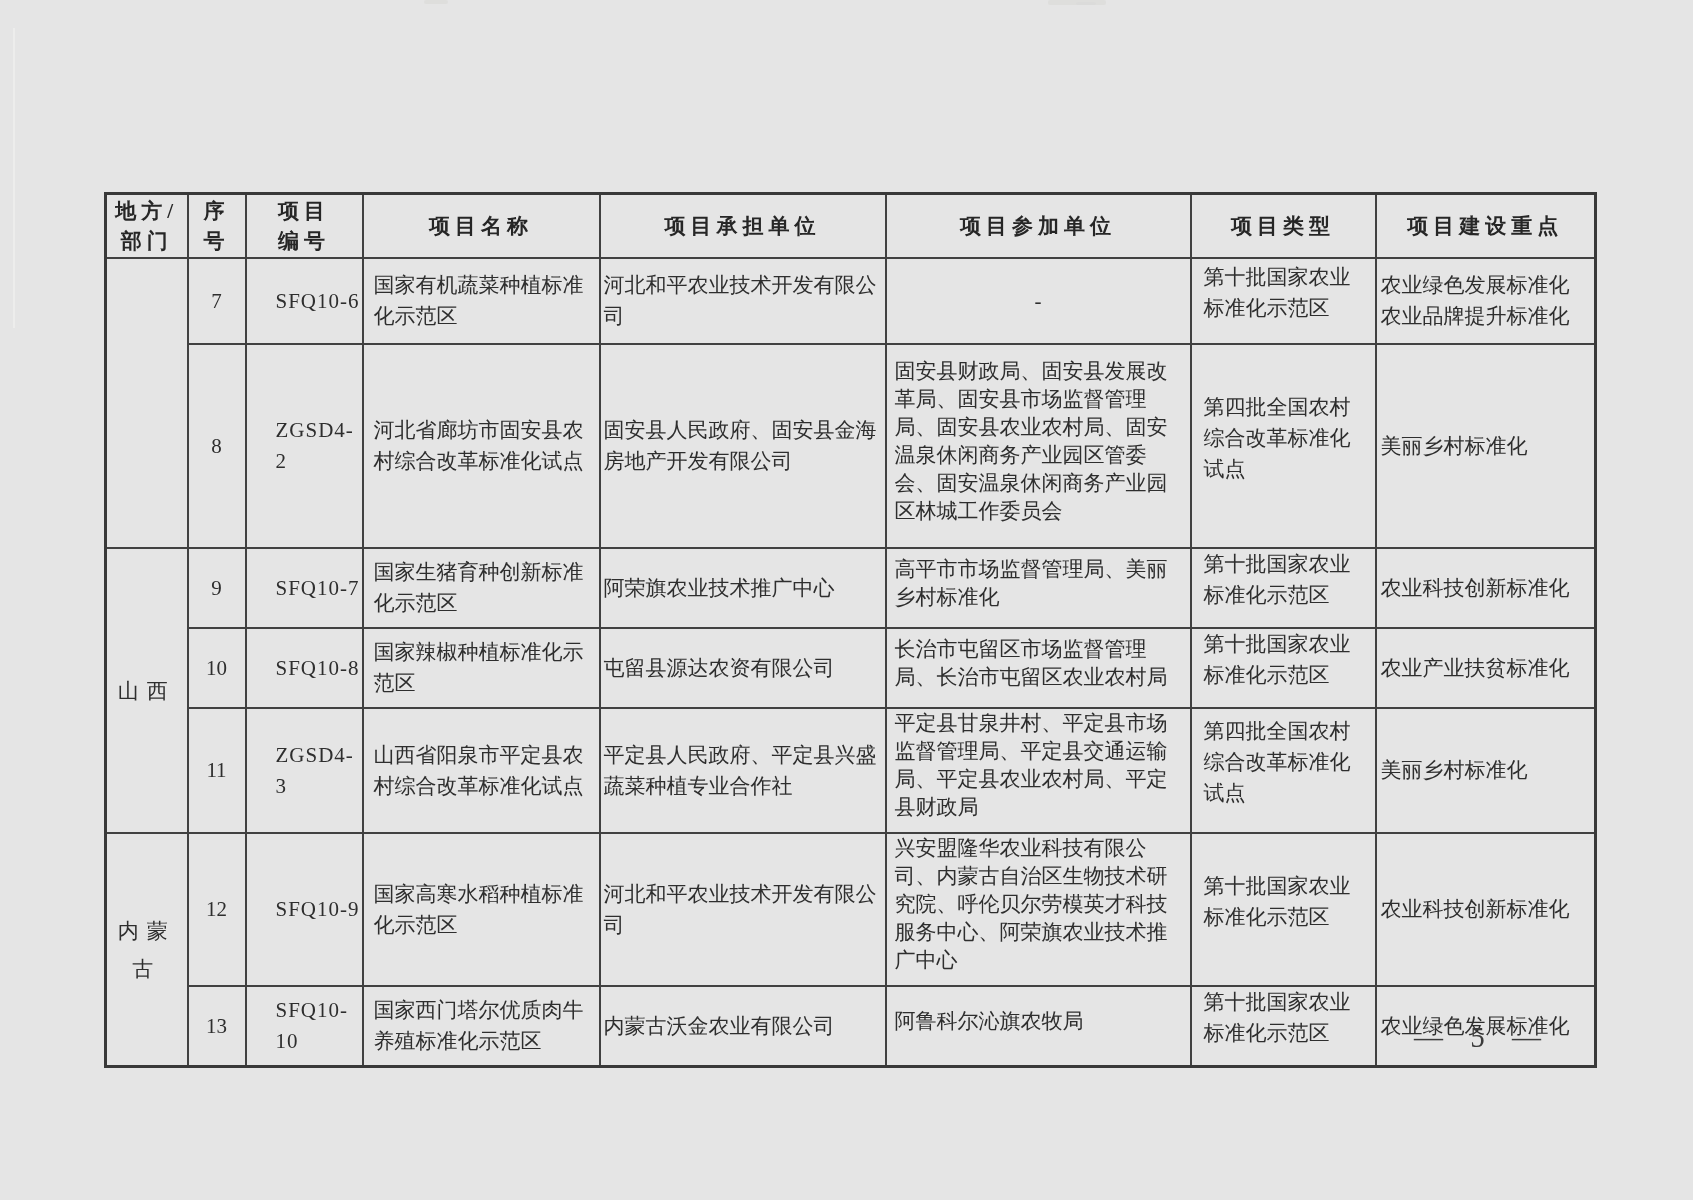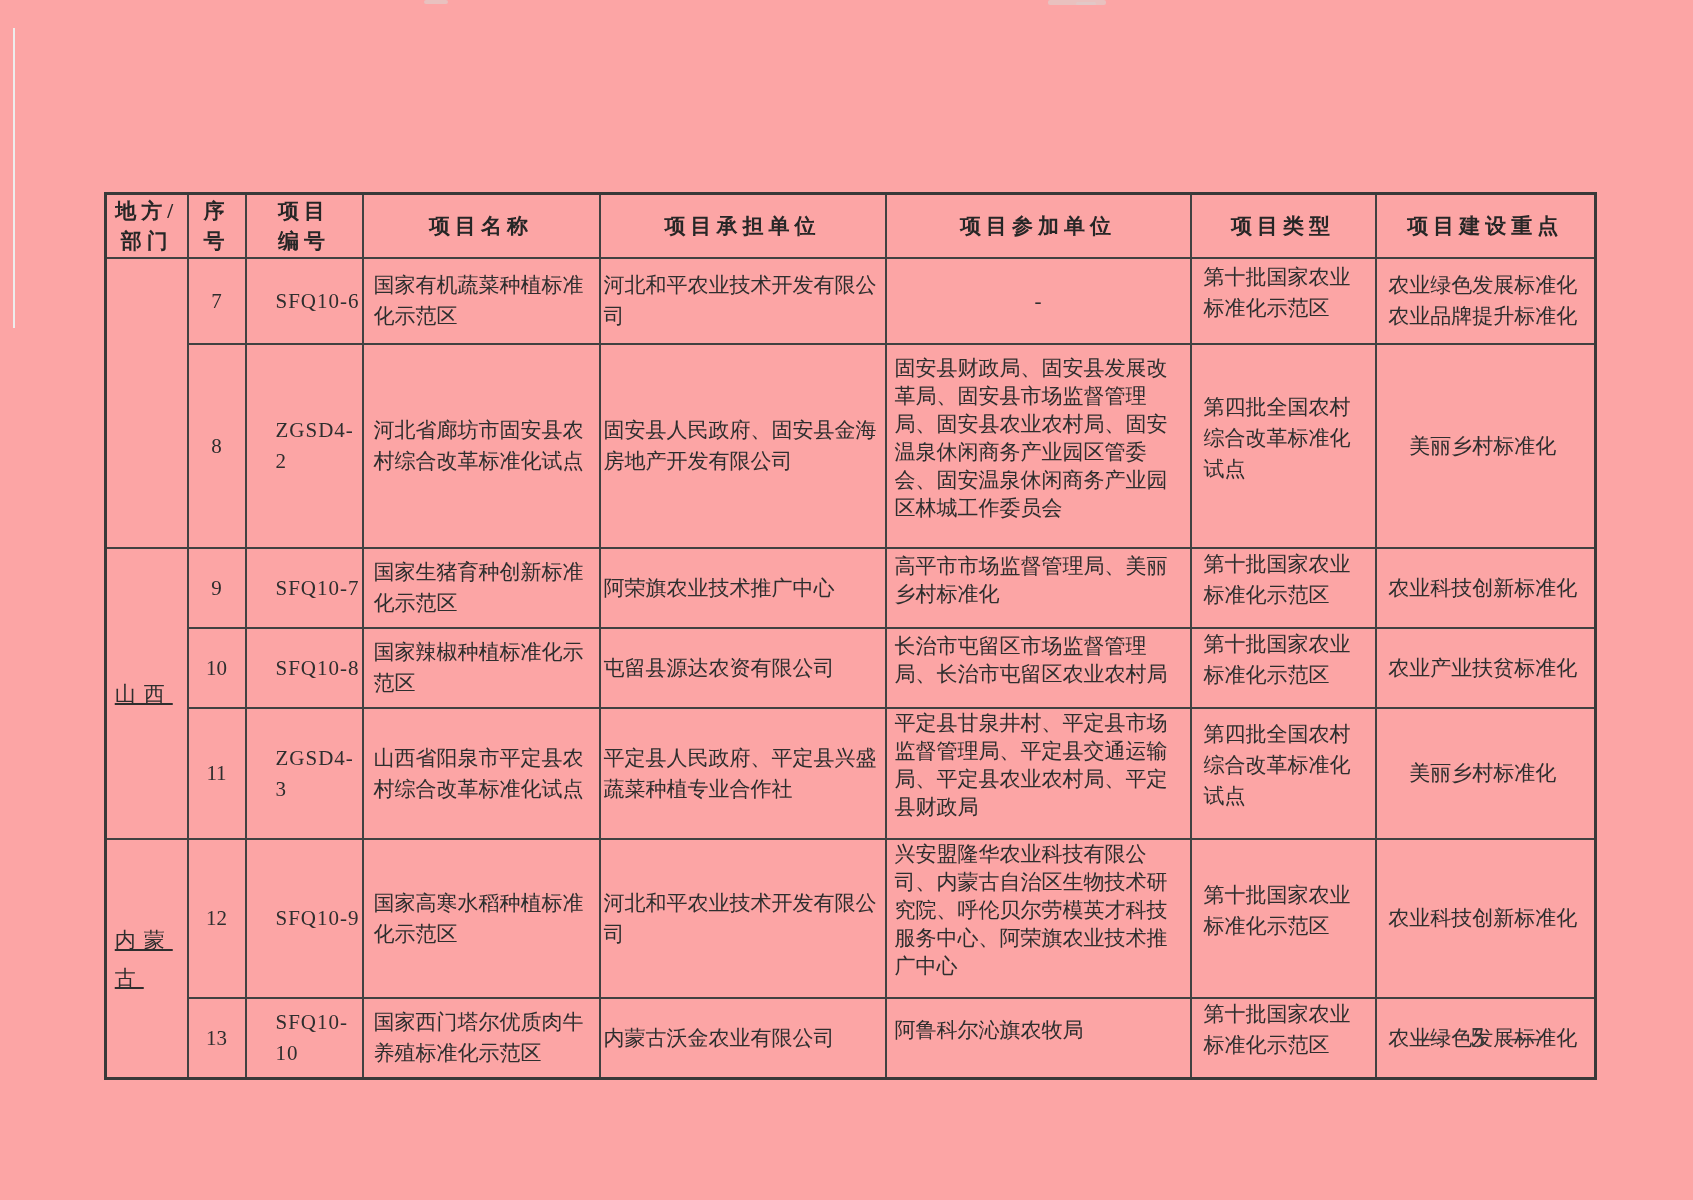--- a/index.html
+++ b/index.html
@@ -8,21 +8,21 @@
     width: 1693px;
     height: 1200px;
     background: #fbfbfa;
     overflow: hidden;
     font-family: "Liberation Serif", "DejaVu Serif", serif;
   }
   .page {
     position: relative;
     width: 1693px;
     height: 1200px;
-    background: #fca5a5;
+    background: #e5e5e5;
     color: #2d2d2d;
   }
   
   .edge-line {
     position: absolute;
     left: 13px; top: 28px;
     width: 2px; height: 300px;
     background: #ededec;
   }
   .artifact { position: absolute; background: #d8d8d6; opacity: .55; border-radius: 2px; }
@@ -62,32 +62,31 @@
   tr.r10 { height: 62px; }
   tr.r11 { height: 112px; }
   tr.r12 { height: 135px; }
   tr.r13 { height: 63px; }
 
   td.region { text-align: center; padding: 0; }
   td.region .region-label {
     display: inline-block;
     width: 64px;
     letter-spacing: 8px;
-    text-align: left;
+    text-align: center;
     line-height: 38px;
-    text-decoration: underline;
   }
   td.seq { text-align: center; padding: 0; }
   td.code { padding-left: 29px; letter-spacing: 1px; }
   td.name { padding: 0 15px 0 10px; }
   td.undertaker { padding: 0 3px; }
-  td.participants { padding: 0 5px 17px 8px; line-height: 28px; }
+  td.participants { padding: 0 5px 11px 8px; line-height: 28px; }
   td.participants.center { text-align: center; padding: 0; }
   td.type { padding: 0 8px 16px 12px; }
-  td.focus { padding: 0 9px 0 4px; text-align: center; }
+  td.focus { padding: 0 9px 0 4px; }
 
   .page-number {
     position: absolute;
     left: 1414px; top: 1021px;
     font-size: 29px;
     color: #3c3c3c;
     word-spacing: 16px;
     letter-spacing: 2px;
   }
 </style>

